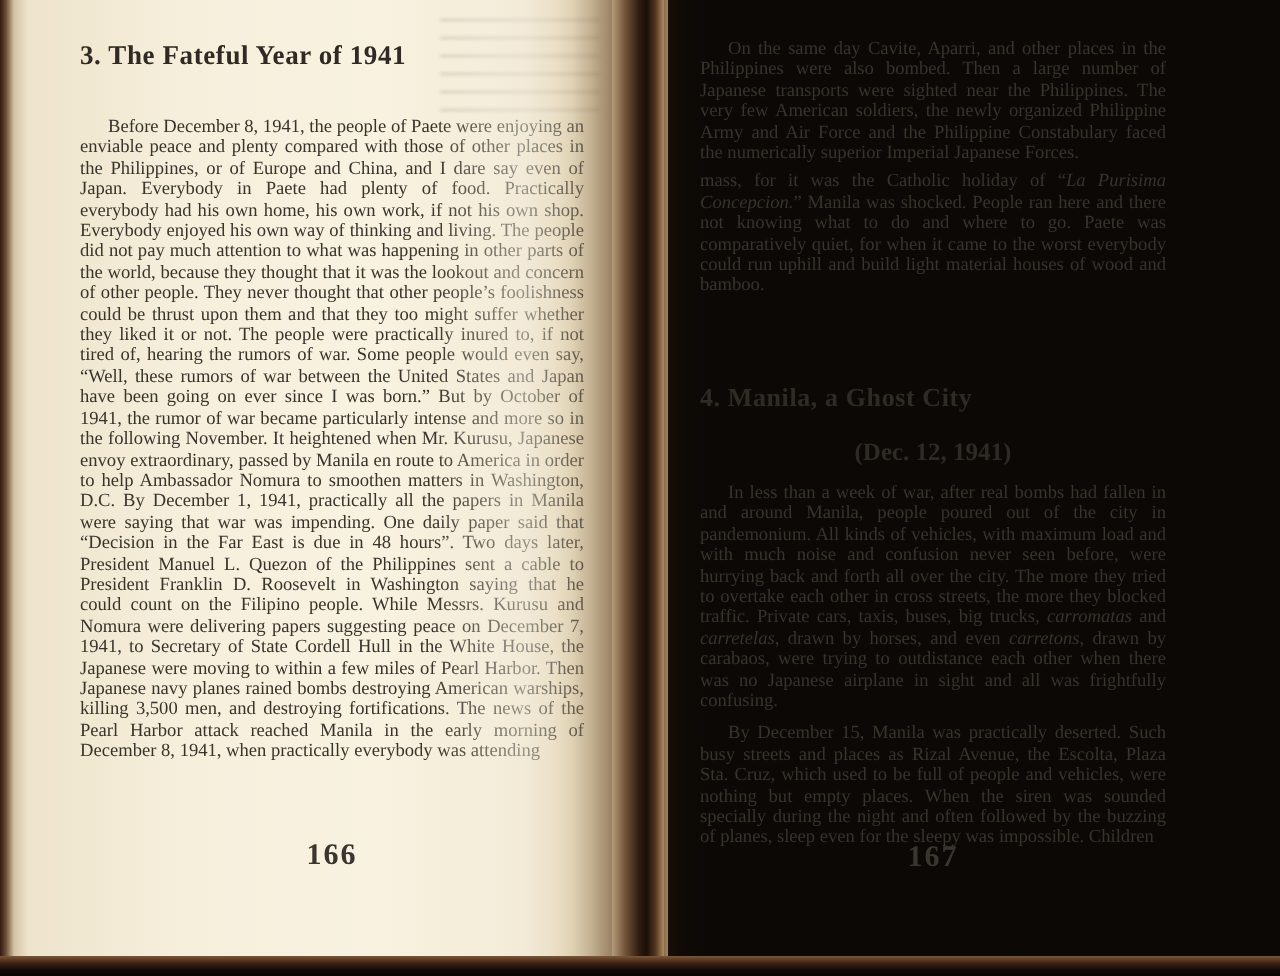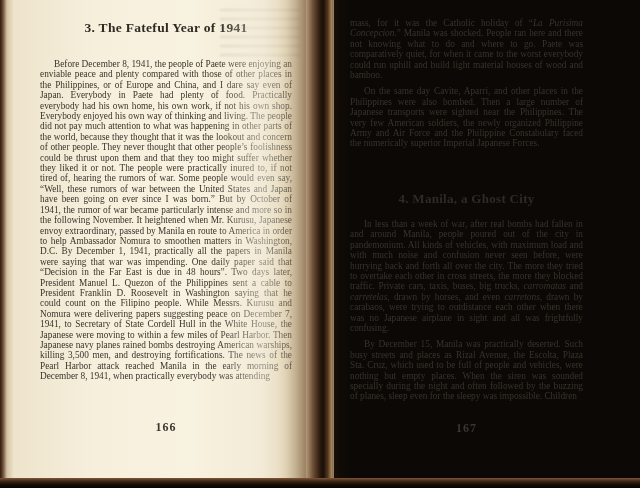--- a/index.html
+++ b/index.html
@@ -52,21 +52,21 @@
     background: linear-gradient(180deg,
       #7b5639 0%, #3d2313 35%, #120a05 70%, #060302 100%);
   }
 
   
   .col { position: absolute; }
   .page.left  .col { left: 40px; top: 14px; width: 252px; }
   .page.right .col { left: 18px; top: 14px; width: 233px; }
 
   .section-title {
-    font-size: 13.5px; font-weight: 700; text-align: center;
+    font-size: 13.5px; font-weight: 700; text-align: left;
     letter-spacing: 0.3px; color: #2f2b24; margin: 6px 0 12px 0;
   }
   .section-title.right-title { margin-top: 42px; font-size: 13px; }
   .section-subtitle {
     font-size: 12.5px; font-weight: 700; text-align: center;
     color: #2f2b24; margin: 3px 0 0 0;
   }
 
   p.body {
     font-size: 9.3px; line-height: 10.4px; text-align: justify;
@@ -74,21 +74,21 @@
   }
   p.indent { text-indent: 14px; }
   p.first-left { margin-top: 23px; }
   p.first-right { margin-top: 4px; }
   p.follow { margin-top: 6px; }
   p.after-heading { margin-top: 8px; }
   .it { font-style: italic; }
 
   .pagenum {
     position: absolute; text-align: center;
-    font-size: 12px; letter-spacing: 1px; color: #3a362f; font-weight: 700;
+    font-size: 15px; letter-spacing: 1px; color: #3a362f; font-weight: 700;
   }
   .page.left  .pagenum { left: 40px; width: 252px; top: 420px; }
   .page.right .pagenum { left: 18px; width: 233px; top: 421px; }
 
   
   .ghost {
     position: absolute; right: 8px; top: 6px; width: 80px; height: 54px;
     opacity: 0.16; filter: blur(0.8px); pointer-events: none;
     background: repeating-linear-gradient(180deg,
       transparent 0 3px, #6e6a58 3px 5px, transparent 5px 9px);
@@ -105,24 +105,25 @@
       <h1 class="section-title">3. The Fateful Year of 1941</h1>
       <p class="body indent first-left"><span>Before December 8, 1941, the people of Paete were enjoying an enviable peace and plenty compared with those of other places in the Philippines, or of Europe and China, and I dare say even of Japan.  Everybody in Paete had plenty of food.  Practically everybody had his own home, his own work, if not his own shop.  Everybody enjoyed his own way of thinking and living.  The people did not pay much attention to what was happening in other parts of the world, because they thought that it was the lookout and concern of other people.  They never thought that other people’s foolishness could be thrust upon them and that they too might suffer whether they liked it or not.  The people were practically inured to, if not tired of, hearing the rumors of war.  Some people would even say, “Well, these rumors of war between the United States and Japan have been going on ever since I was born.”  But by October of 1941, the rumor of war became particularly intense and more so in the following November.  It heightened when Mr. Kurusu, Japanese envoy extraordinary, passed by Manila en route to America in order to help Ambassador Nomura to smoothen matters in Washington, D.C.  By December 1, 1941, practically all the papers in Manila were saying that war was impending.  One daily paper said that “Decision in the Far East is due in 48 hours”.  Two days later, President Manuel L. Quezon of the Philippines sent a cable to President Franklin D. Roosevelt in Washington saying that he could count on the Filipino people.  While Messrs. Kurusu and Nomura were delivering papers suggesting peace on December 7, 1941, to Secretary of State Cordell Hull in the White House, the Japanese were moving to within a few miles of Pearl Harbor.  Then Japanese navy planes rained bombs destroying American warships, killing 3,500 men, and destroying fortifications.  The news of the Pearl Harbor attack reached Manila in the early morning of December 8, 1941, when practically everybody was attending</span></p>
     </div>
     <div class="pagenum">166</div>
   </div>
 
   <div class="gutter"></div>
 
   <div class="page right">
     <div class="col">
+      <p class="body indent follow"><span>On the same day Cavite, Aparri, and other places in the Philippines were also bombed.  Then a large number of Japanese transports were sighted near the Philippines.  The very few American soldiers, the newly organized Philippine Army and Air Force and the Philippine Constabulary faced the numerically superior Imperial Japanese Forces.</span></p>
       <p class="body first-right"><span>mass, for it was the Catholic holiday of “</span><span class="it">La Purisima Concepcion.</span><span>”  Manila was shocked.  People ran here and there not knowing what to do and where to go.  Paete was comparatively quiet, for when it came to the worst everybody could run uphill and build light material houses of wood and bamboo.</span></p>
-      <p class="body indent follow"><span>On the same day Cavite, Aparri, and other places in the Philippines were also bombed.  Then a large number of Japanese transports were sighted near the Philippines.  The very few American soldiers, the newly organized Philippine Army and Air Force and the Philippine Constabulary faced the numerically superior Imperial Japanese Forces.</span></p>
 
       <h1 class="section-title right-title">4. Manila, a Ghost City</h1>
+      <div class="section-subtitle">(Dec. 12, 1941)</div>
 
       <p class="body indent after-heading"><span>In less than a week of war, after real bombs had fallen in and around Manila, people poured out of the city in pandemonium.  All kinds of vehicles, with maximum load and with much noise and confusion never seen before, were hurrying back and forth all over the city.  The more they tried to overtake each other in cross streets, the more they blocked traffic.  Private cars, taxis, buses, big trucks, </span><span class="it">carromatas</span><span> and </span><span class="it">carretelas</span><span>, drawn by horses, and even </span><span class="it">carretons</span><span>, drawn by carabaos, were trying to outdistance each other when there was no Japanese airplane in sight and all was frightfully confusing.</span></p>
       <p class="body indent follow"><span>By December 15, Manila was practically deserted.  Such busy streets and places as Rizal Avenue, the Escolta, Plaza Sta. Cruz, which used to be full of people and vehicles, were nothing but empty places.  When the siren was sounded specially during the night and often followed by the buzzing of planes, sleep even for the sleepy was impossible.  Children</span></p>
     </div>
     <div class="pagenum">167</div>
   </div>
 
   <div class="bottom-edge"></div>
 </div>
 

